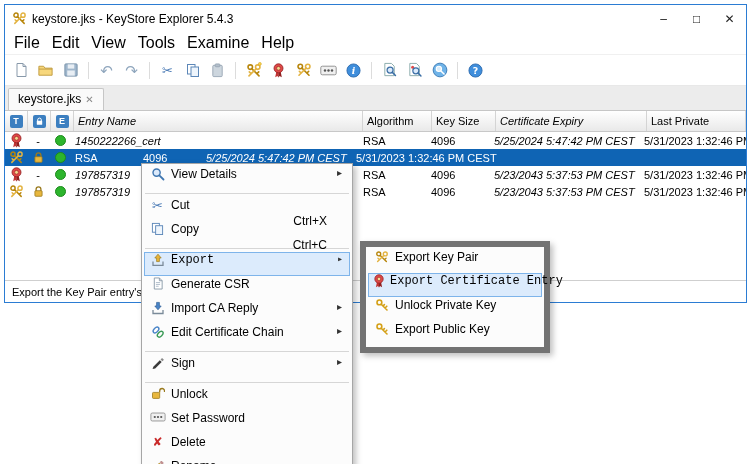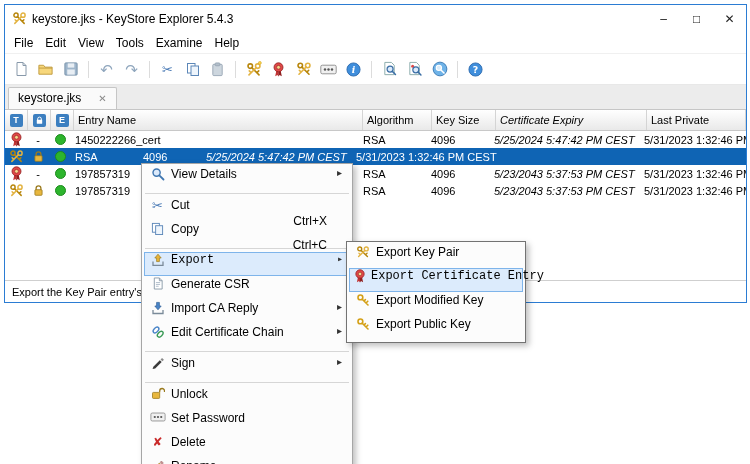--- a/index.html
+++ b/index.html
@@ -5,58 +5,58 @@
   html,body{margin:0;padding:0;}
   body{width:750px;height:464px;position:relative;overflow:hidden;background:#ffffff;
        font-family:"Liberation Sans","DejaVu Sans",sans-serif;color:#000;}
   .window{position:absolute;left:4px;top:4px;width:741px;height:297px;border:1px solid #2b7cd3;
           background:#fff;display:flex;flex-direction:column;}
   .titlebar{flex:0 0 27px;display:flex;align-items:center;background:#fff;}
   .title-icon{margin:0 5px 0 7px;display:flex;}
   .title-text{font-size:12px;}
   .win-controls{margin-left:auto;display:flex;height:27px;}
   .win-btn{width:33px;display:flex;align-items:center;justify-content:center;font-size:12px;color:#222;}
-  .menubar{flex:0 0 21px;display:flex;align-items:center;padding-left:3px;font-size:12px;}
+  .menubar{flex:0 0 21px;display:flex;align-items:center;padding-left:3px;font-size:16px;}
   .menu-item{padding:2px 6px;}
   .toolbar{flex:0 0 30px;display:flex;align-items:center;padding:0 3px;
            border-top:1px solid #f0f0f0;border-bottom:1px solid #e8e8e8;}
   .tbtn{width:23px;height:23px;display:flex;align-items:center;justify-content:center;margin:0 1px;}
   .tsep{width:1px;height:17px;background:#dcdcdc;margin:0 5px;}
   .tabbar{flex:0 0 24px;background:#ececec;display:flex;align-items:flex-end;padding-left:3px;
           border-bottom:1px solid #c6c6c6;}
-  .tab{display:flex;align-items:center;gap:17px;background:#fafafa;border:1px solid #c6c6c6;border-bottom:none;
+  .tab{display:flex;align-items:center;gap:4px;background:#fafafa;border:1px solid #c6c6c6;border-bottom:none;
        padding:3px 9px 4px 9px;font-size:12px;border-radius:2px 2px 0 0;}
   .tab-close{color:#8a8a8a;font-size:10px;font-weight:bold;}
   .table{flex:1;background:#fff;overflow:hidden;font-size:11px;}
   .thead{display:flex;height:20px;background:linear-gradient(#ffffff,#e9e9e9);border-bottom:1px solid #c8c8c8;}
   .th{display:flex;align-items:center;padding:0 4px;border-right:1px solid #d4d4d4;}
   .trow{display:flex;height:17px;align-items:center;}
   .trow.selected{background:#0f64b4;color:#fff;}
   .td{padding:0 4px;white-space:nowrap;overflow:hidden;display:flex;align-items:center;}
   .c-type,.c-lock,.c-exp{width:22px;justify-content:center;padding:0;}
-  .c-name{width:280px;}
+  .c-name{width:280px;font-style:italic;}
   .c-algo{width:60px;}
   .c-size{width:55px;}
   .c-cexp{width:142px;font-style:italic;}
   .c-mod{flex:1;}
   .dot{width:9px;height:9px;border-radius:50%;background:#2db52d;border:1px solid #1d8a1d;}
   .hdr-badge{width:13px;height:13px;border-radius:2px;background:#3c7fc0;color:#fff;font-size:9px;
              font-weight:bold;display:flex;align-items:center;justify-content:center;}
   .statusbar{flex:0 0 21px;border-top:1px solid #cfcfcf;display:flex;align-items:center;
              padding:0 7px;font-size:11px;background:#fff;}
   .ctx-menu{position:absolute;left:141px;top:163px;width:206px;background:#fcfcfc;border:1px solid #a6a6a6;
             box-shadow:3px 3px 6px rgba(0,0,0,.25);padding:2px;font-size:12px;z-index:10;}
   .mi{display:flex;height:22px;padding:0 3px;border:1px solid transparent;}
   .mi.hl{background:#dcebfc;border-color:#7eb4ea;font-family:Liberation Mono, monospace;}
   .mi .ico{width:19px;display:flex;justify-content:center;}
   .mi .lbl{flex:1;padding-left:4px;white-space:nowrap;}
   .mi .sc{margin-right:10px;margin-top:16px;}
   .mi .arr{width:9px;font-size:10px;color:#333;}
   .msep{height:1px;background:#d6d6d6;margin:3px 1px;}
-  .submenu{position:absolute;left:346px;top:241px;width:174px;background:#fcfcfc;border:1px solid #737373;
+  .submenu{position:absolute;left:360px;top:241px;width:174px;background:#fcfcfc;border:6px solid #737373;
            box-shadow:3px 3px 6px rgba(0,0,0,.25);padding:2px;font-size:12px;z-index:11;}
   .red-x{color:#c92a2a;font-weight:bold;font-size:12px;}
   .cut-glyph{color:#4a7ab5;font-size:13px;}
   .arrow-glyph{color:#8fa6bd;font-size:15px;line-height:1;}
 </style>
 </head>
 <body>
 
 <div class="window">
 
@@ -507,21 +507,21 @@
   </div>
   <div class="mi">
     <span class="ico">
         <svg width="14" height="14" viewBox="0 0 14 14">
           <g fill="none" stroke="#d4a017" stroke-width="1.6" stroke-linecap="round">
             <circle cx="4.4" cy="4.4" r="2.4"></circle>
             <path d="M6.2 6.2 L12 12 M10 10 l1.8-1.8 M8 8 l1.4-1.4"></path>
           </g>
         </svg>
       </span>
-    <span class="lbl">Export Modified Key</span>
+    <span class="lbl">Unlock Private Key</span>
   </div>
   <div class="mi">
     <span class="ico">
         <svg width="14" height="14" viewBox="0 0 14 14">
           <g fill="none" stroke="#d4a017" stroke-width="1.6" stroke-linecap="round">
             <circle cx="4.4" cy="4.4" r="2.4"></circle>
             <path d="M6.2 6.2 L12 12 M10 10 l1.8-1.8 M8 8 l1.4-1.4"></path>
           </g>
         </svg>
       </span>

